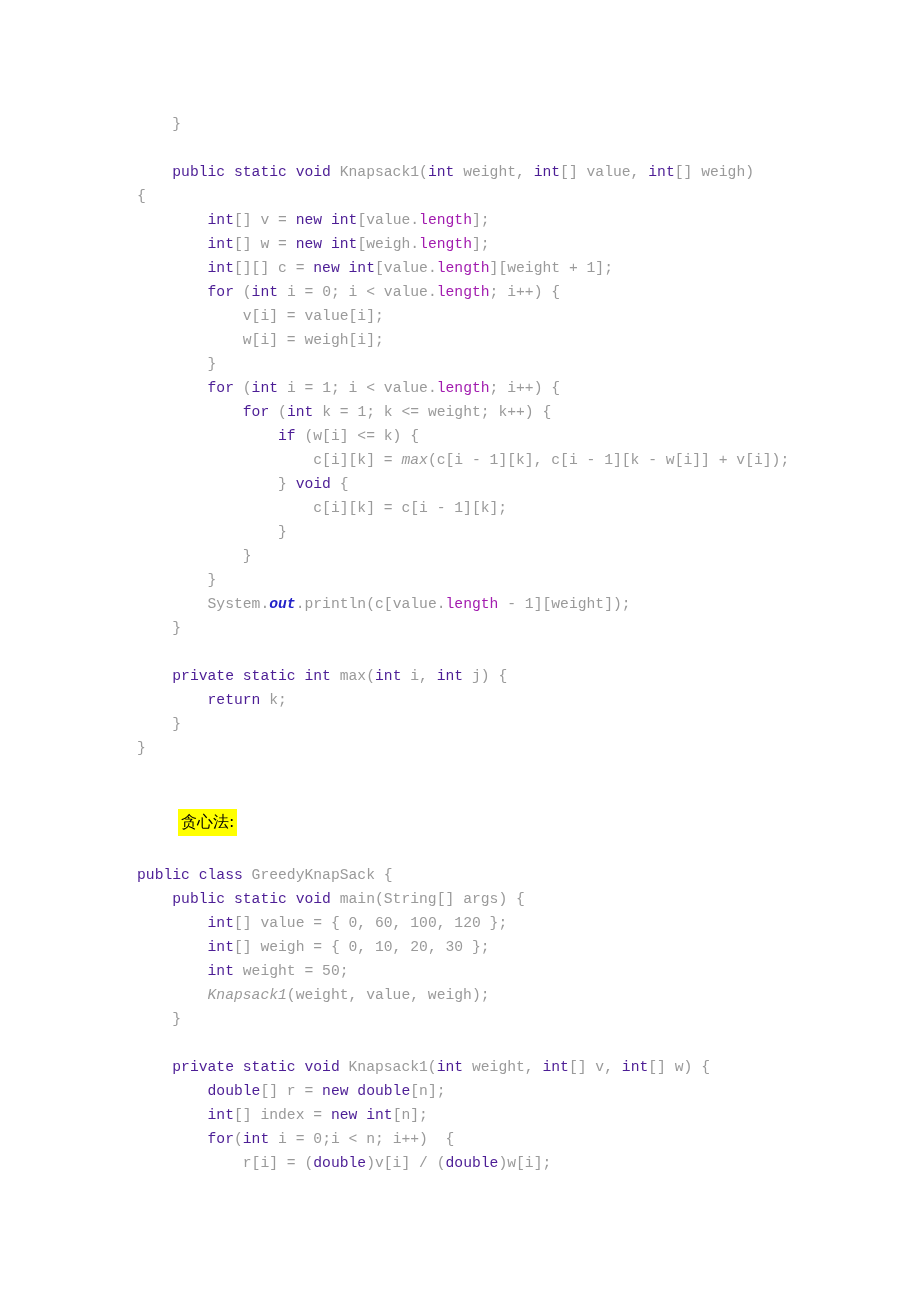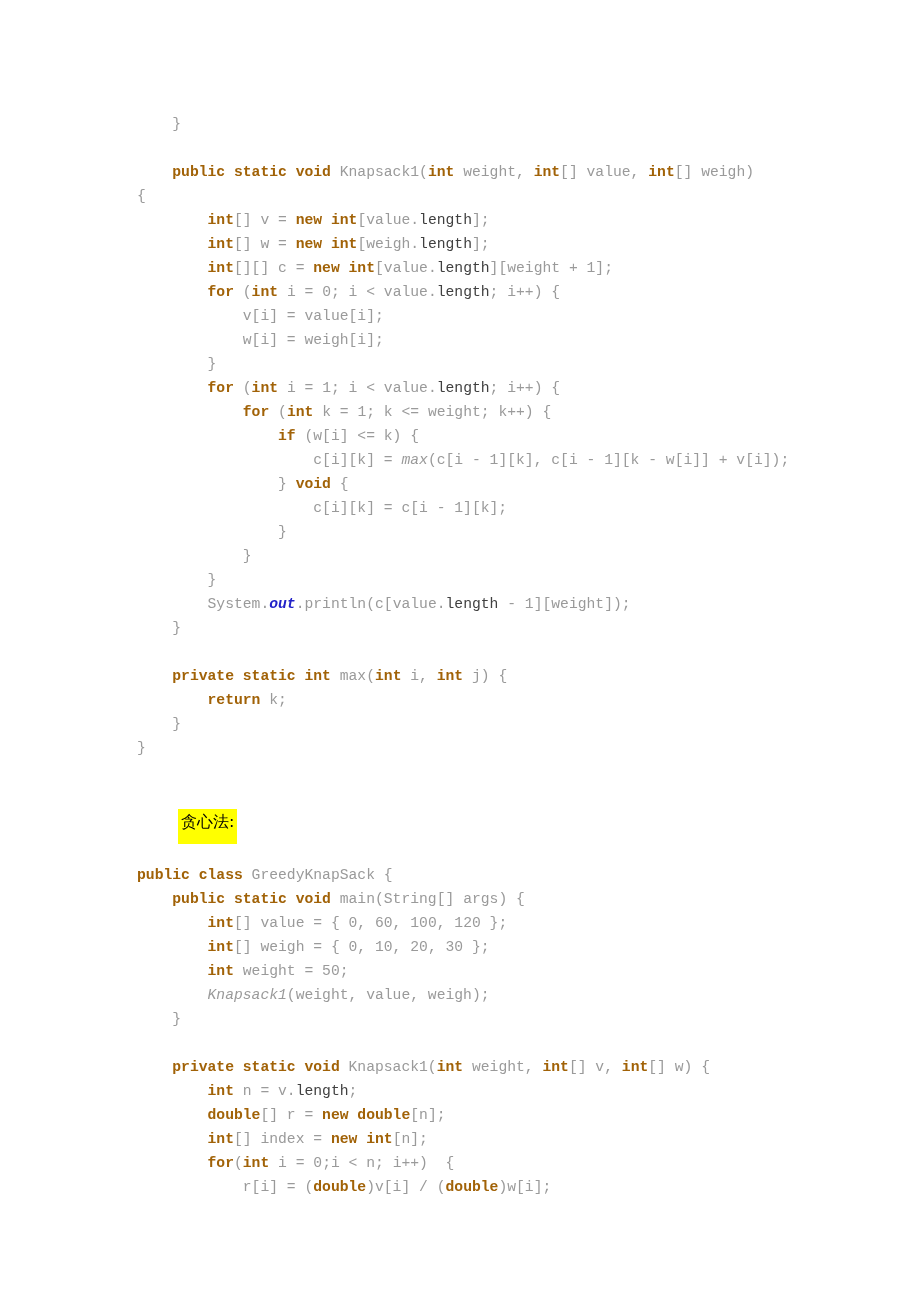--- a/index.html
+++ b/index.html
@@ -26,28 +26,28 @@
     line-height: 24px;
     font-size: 14.7px;
     white-space: pre;
     color: #9b9b9b;
     letter-spacing: 0px;
   }
   .code-line.blank { color: transparent; }
 
   
   .kw {            
-    color: #a16207;
-    font-weight: bold;
+    color: #4c1d95;
+    font-weight: normal;
   }
   .id {            
     color: #9a9a9a;
   }
   .fld {           
-    color: #404040;
+    color: #a21caf;
     font-family: Liberation Mono, monospace;
   }
   .fld-b {
     color: #2222c8;
     font-weight: bold;
     font-style: italic;
     text-align: right;
   }
   .st {            
     font-style: italic;
@@ -60,21 +60,21 @@
     text-decoration-style: wavy;
     text-decoration-color: #b05050;
     text-decoration-thickness: 1px;
   }
 
   
   .cn-heading {
     position: absolute;
     left: 178px;
     top: 809px;
-    height: 35px;
+    height: 27px;
     line-height: 25px;
     background: #ffff00;
     color: #000000;
     font-family: "DejaVu Sans", "Liberation Sans", sans-serif;
     font-size: 16px;
     font-weight: normal;
     padding: 0 3px 0 3px;
     white-space: pre;
   }
 </style>
@@ -119,20 +119,19 @@
   <div class="code-block" style="top: 863px;">
     <div class="code-line"><span class="kw">public class </span><span class="id">GreedyKnapSack {</span></div>
     <div class="code-line"><span class="id">    </span><span class="kw">public static void </span><span class="id">main(String[] args) {</span></div>
     <div class="code-line"><span class="id">        </span><span class="kw">int</span><span class="id">[] value = { 0, 60, 100, 120 };</span></div>
     <div class="code-line"><span class="id">        </span><span class="kw">int</span><span class="id">[] weigh = { 0, 10, 20, 30 };</span></div>
     <div class="code-line"><span class="id">        </span><span class="kw">int </span><span class="id">weight = 50;</span></div>
     <div class="code-line"><span class="id">        </span><span class="st">Knapsack1</span><span class="id">(weight, value, weigh);</span></div>
     <div class="code-line"><span class="id">    }</span></div>
     <div class="code-line blank"> </div>
     <div class="code-line"><span class="id">    </span><span class="kw">private static void </span><span class="id">Knapsack1(</span><span class="kw">int </span><span class="id">weight, </span><span class="kw">int</span><span class="id">[] v, </span><span class="kw">int</span><span class="id">[] w) {</span></div>
-    <div class="code-line"><span class="id">        </span><span class="kw">int </span><span class="id">n = v.</span><span class="fld">length</span><span class="id">;</span></div>
     <div class="code-line"><span class="id">        </span><span class="kw">double</span><span class="id">[] r = </span><span class="kw">new double</span><span class="id">[n];</span></div>
     <div class="code-line"><span class="id">        </span><span class="kw">int</span><span class="id">[] index = </span><span class="kw">new int</span><span class="id">[n];</span></div>
     <div class="code-line"><span class="id">        </span><span class="kw">for</span><span class="id">(</span><span class="kw">int </span><span class="id">i = 0;i &lt; n; i++)  {</span></div>
     <div class="code-line"><span class="id">            r[i] = (</span><span class="kw">double</span><span class="id">)v[i] / (</span><span class="kw">double</span><span class="id">)w[i];</span></div>
   </div>
 
 </div>
 
 </body></html>

